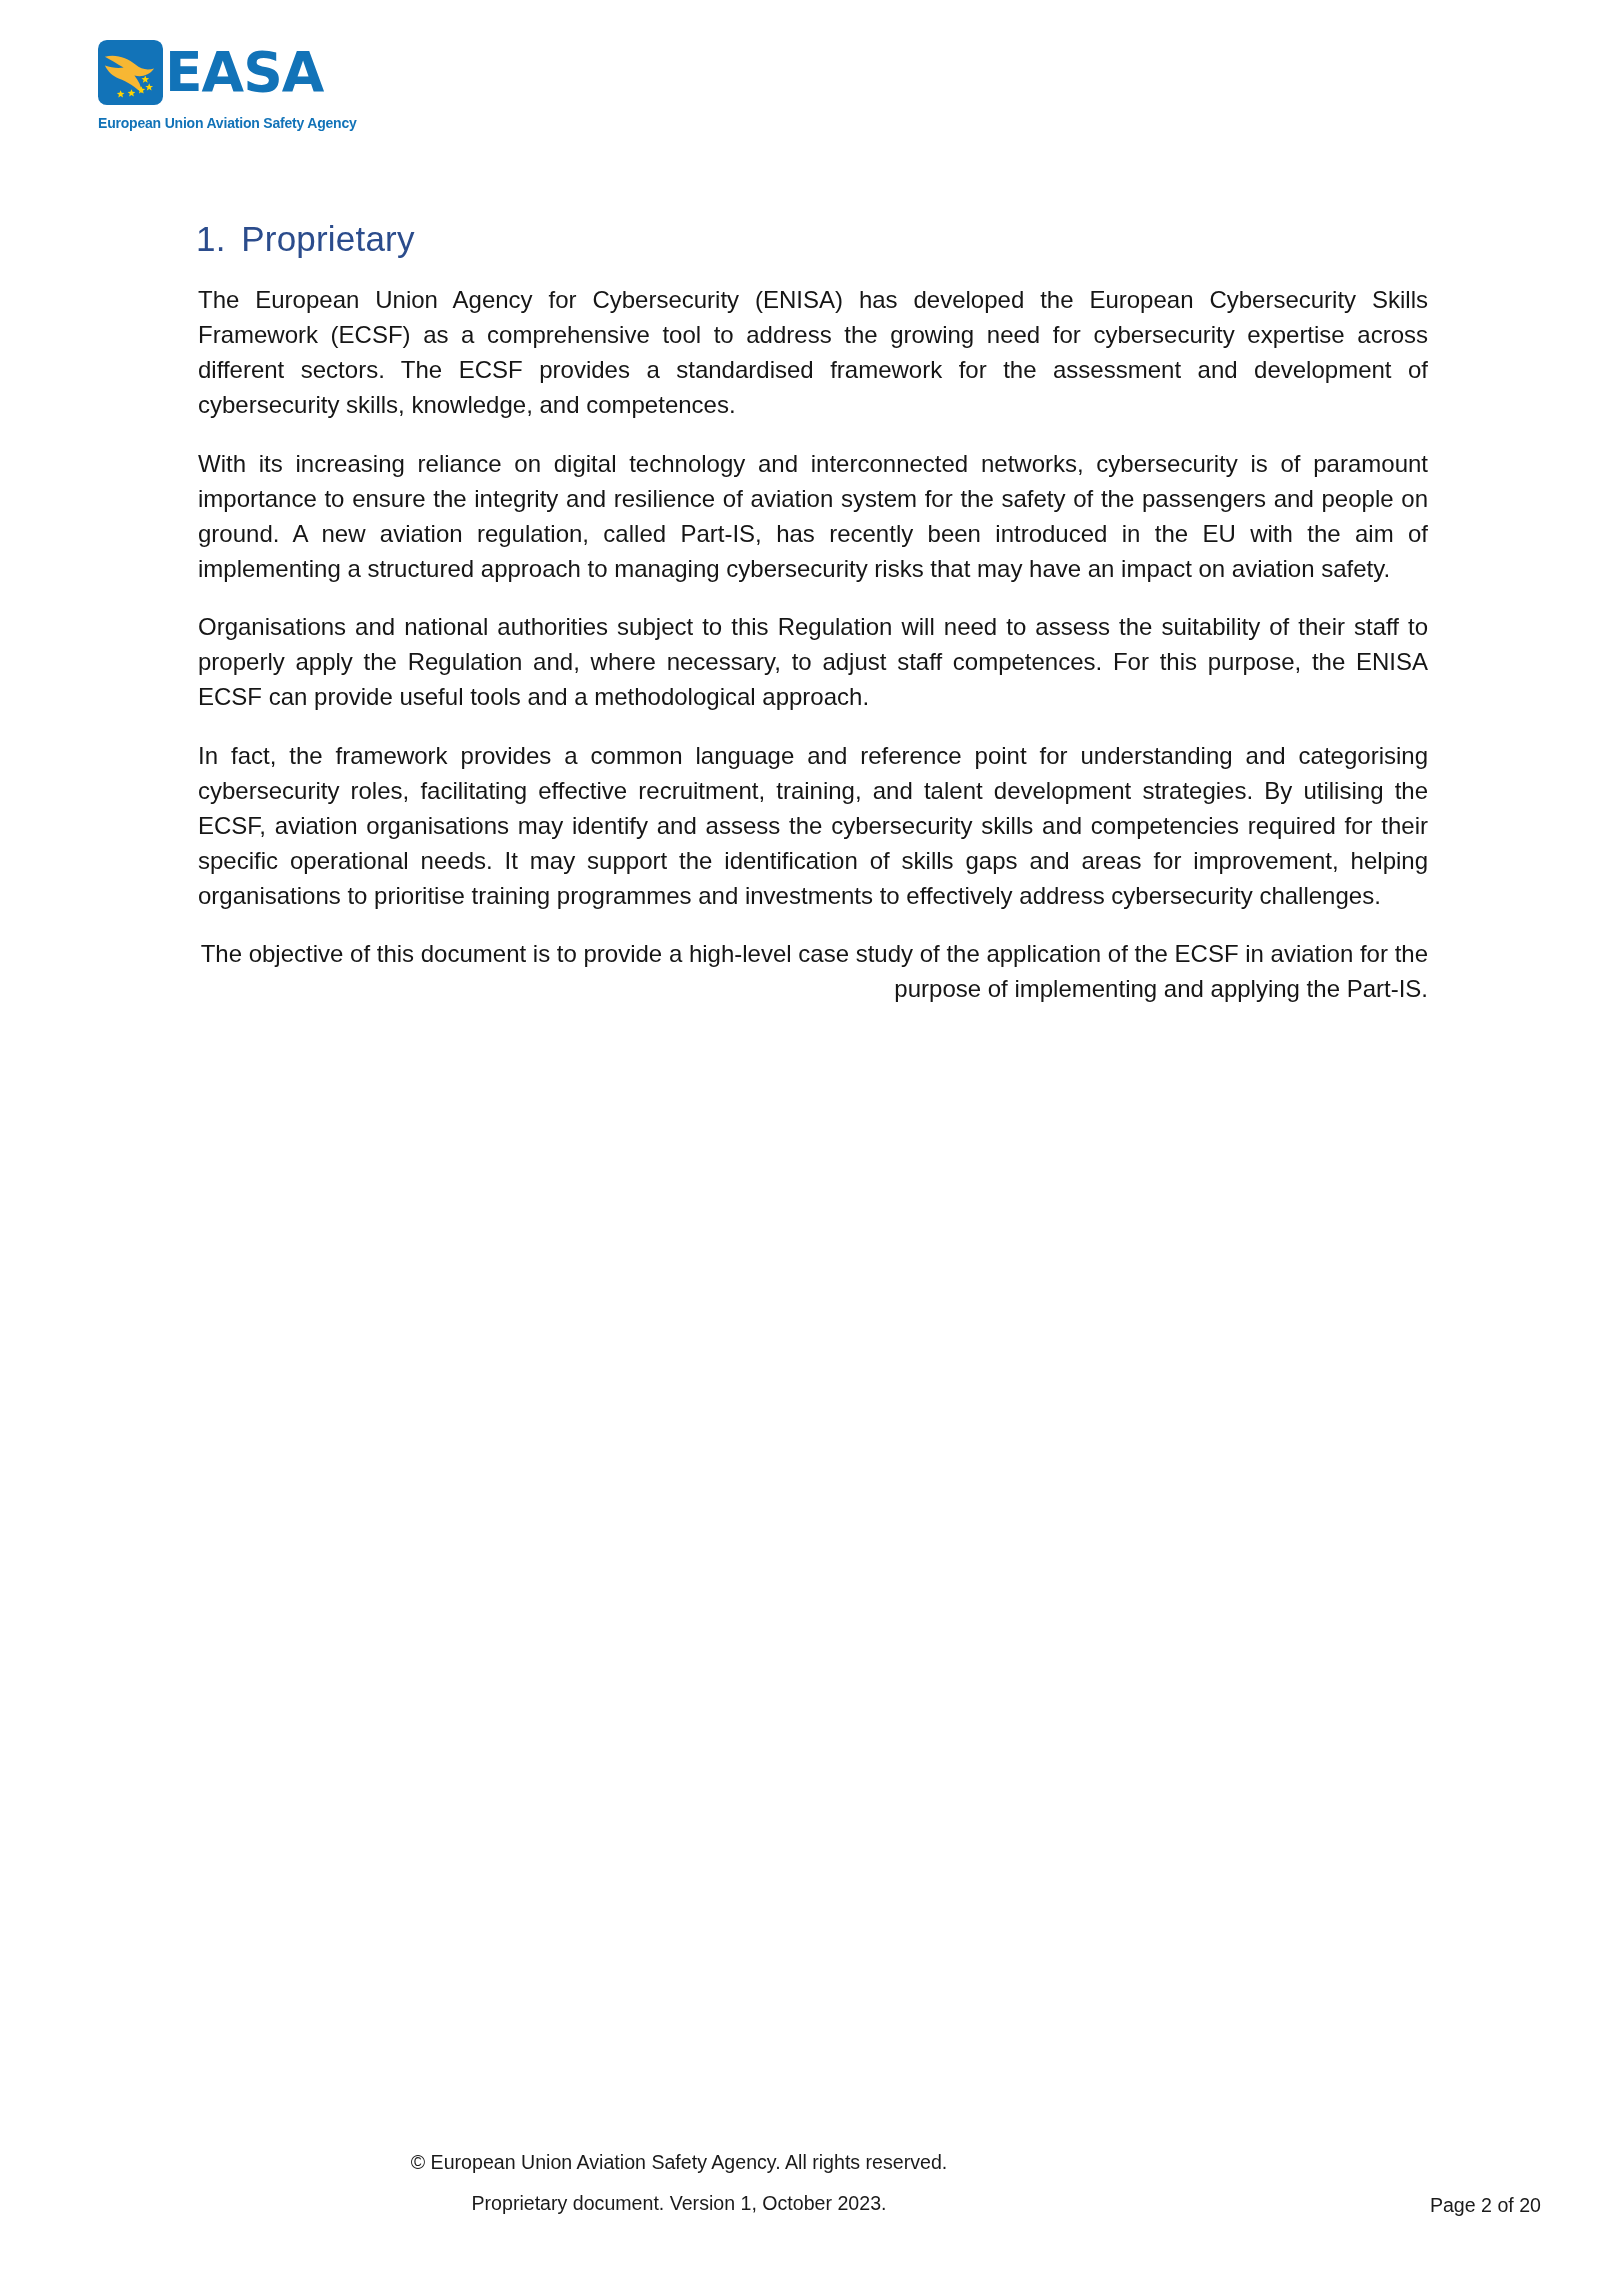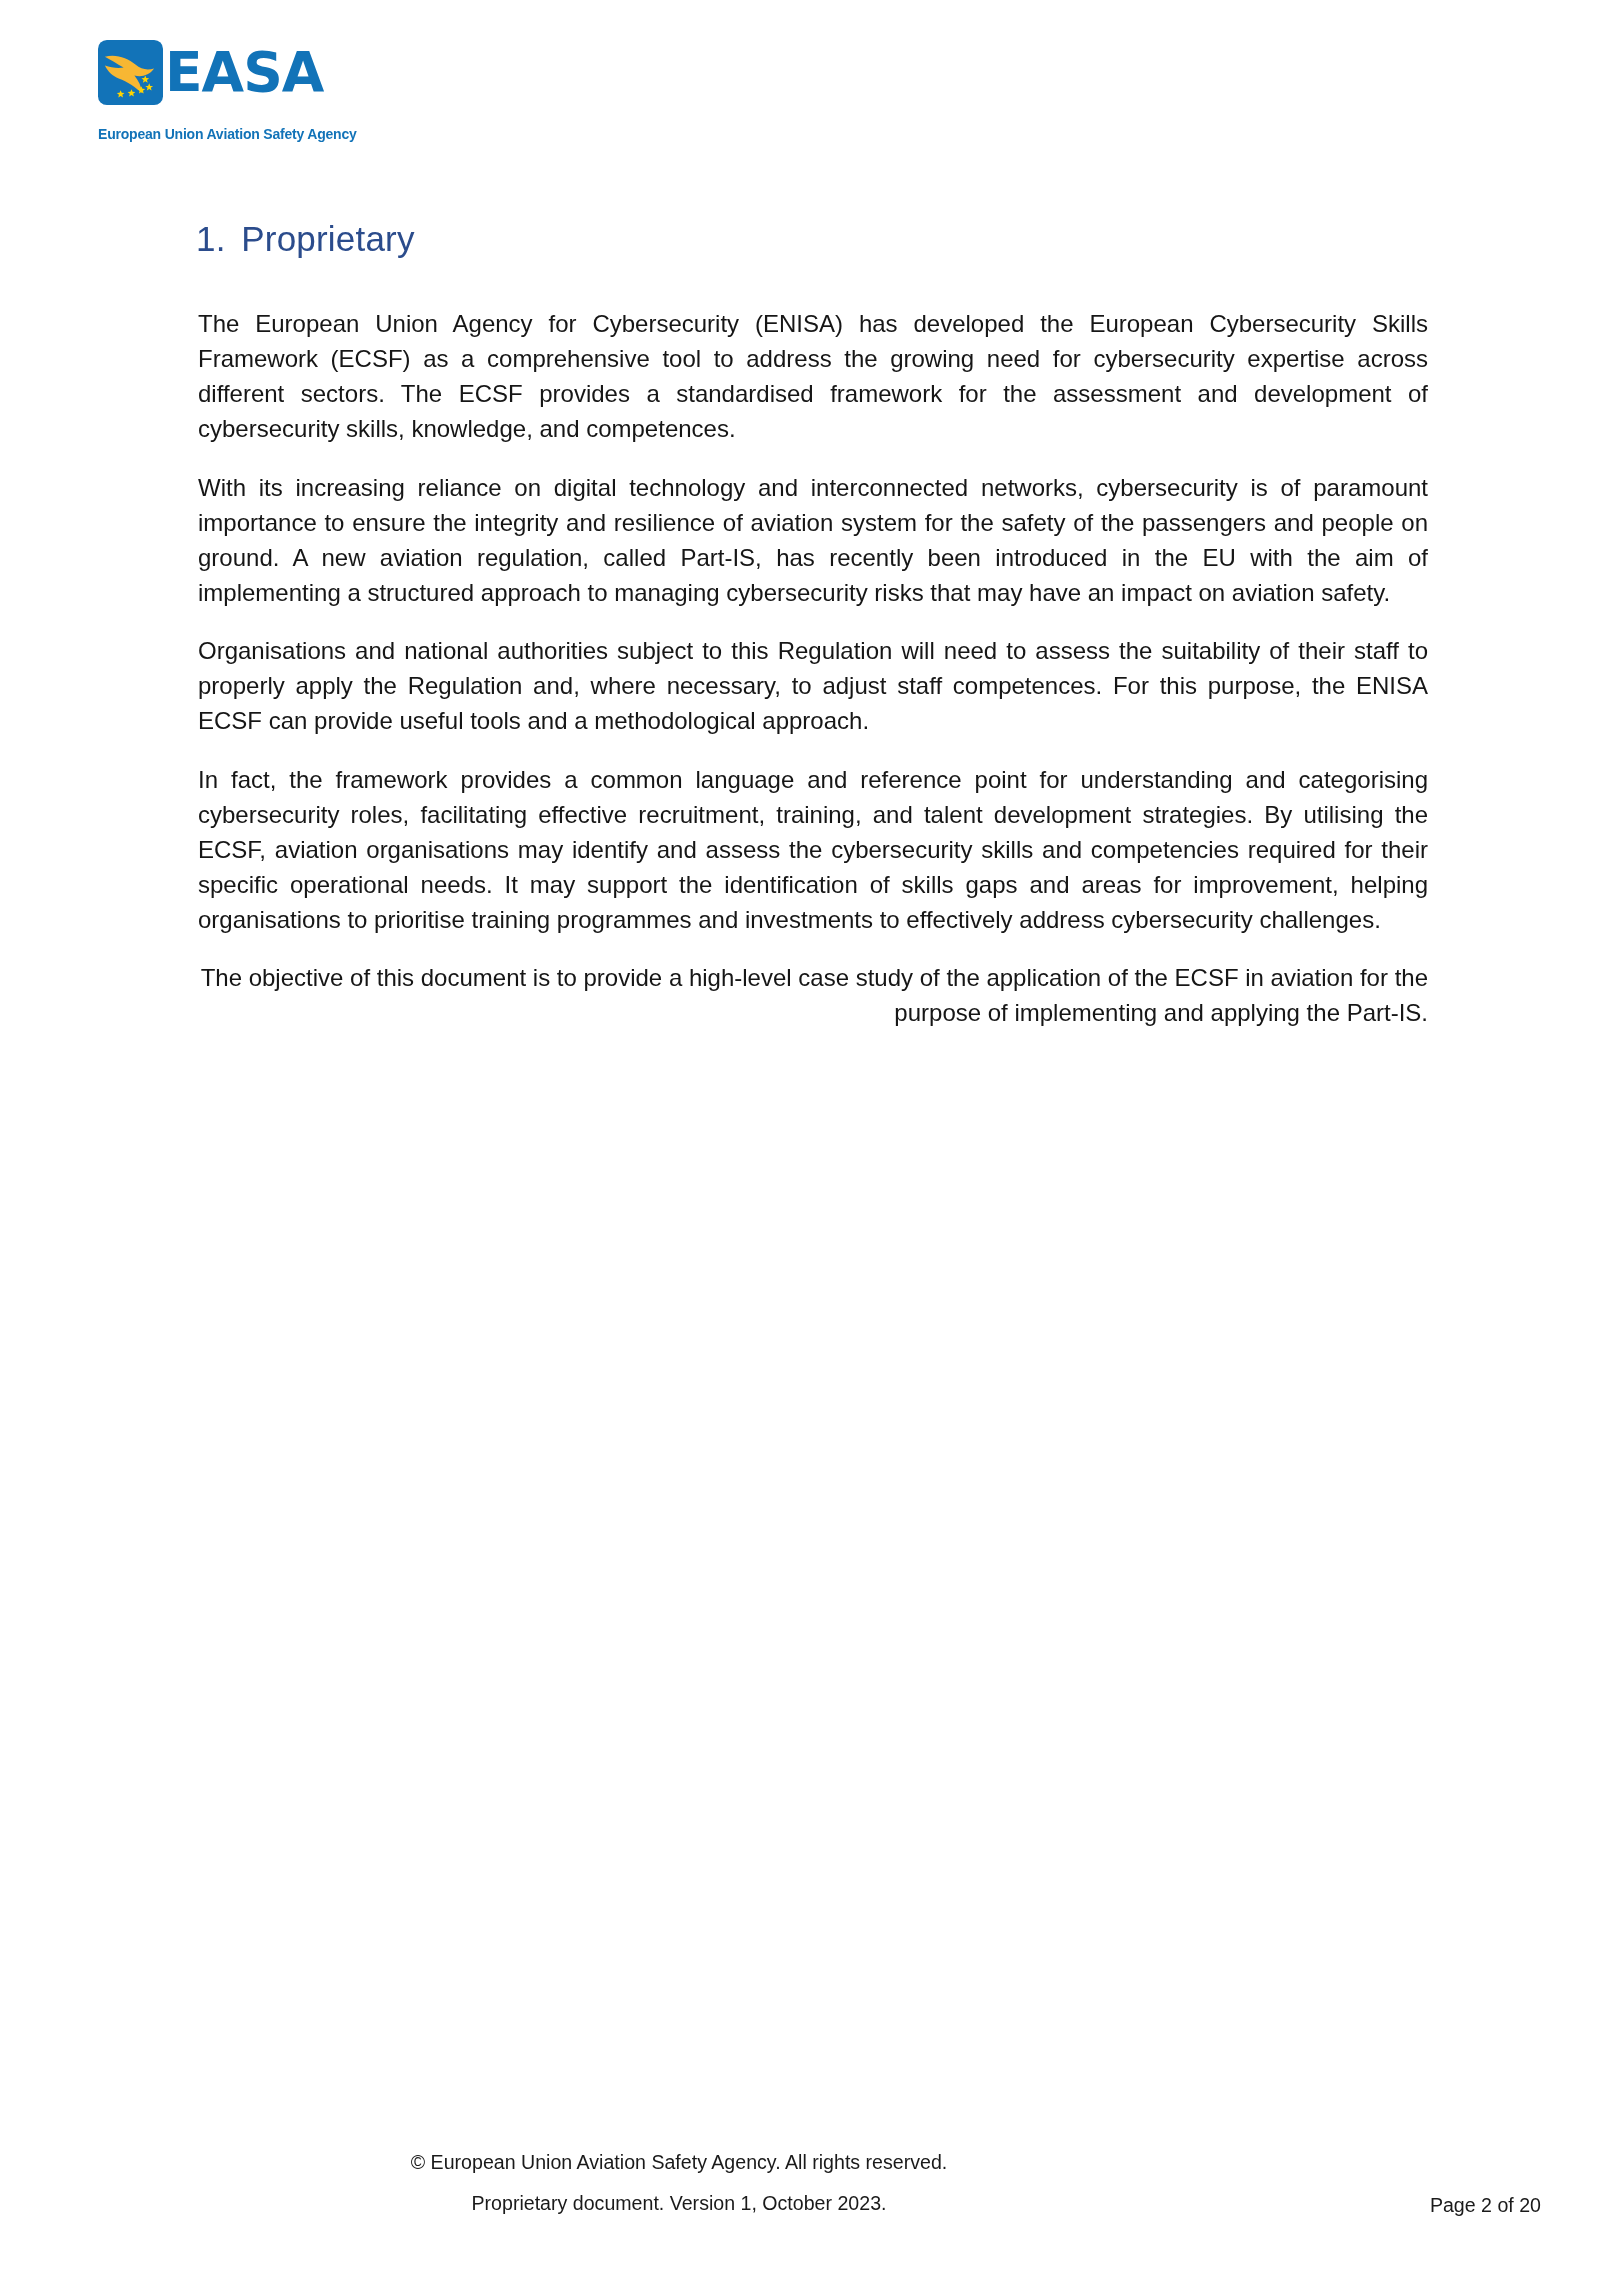--- a/index.html
+++ b/index.html
@@ -43,21 +43,21 @@
     margin-left: 2px;
     font-family: "DejaVu Sans", sans-serif;
     font-size: 55px;
     font-weight: 700;
     letter-spacing: -1px;
     color: #1273B8;
     line-height: 65px;
     white-space: nowrap;
   }
   .logo-tagline {
-    margin-top: 20px;
+    margin-top: 9px;
     font-family: "Liberation Sans", sans-serif;
     font-size: 14px;
     font-weight: 600;
     color: #1273B8;
     white-space: nowrap;
     letter-spacing: -0.2px;
   }
 
   
   .section-heading {
@@ -73,21 +73,20 @@
   .section-heading .num {
     margin-right: 15.7px;
   }
 
   
   .body-col {
     position: absolute;
     left: 198px;
     top: 282px;
     width: 1230px;
-    margin-top: 24px;
   }
   .para {
     font-size: 24px;
     line-height: 35px;
     text-align: justify;
     text-justify: inter-word;
     margin: 0 0 23.5px 0;
     color: #161616;
     hyphens: none;
   }

